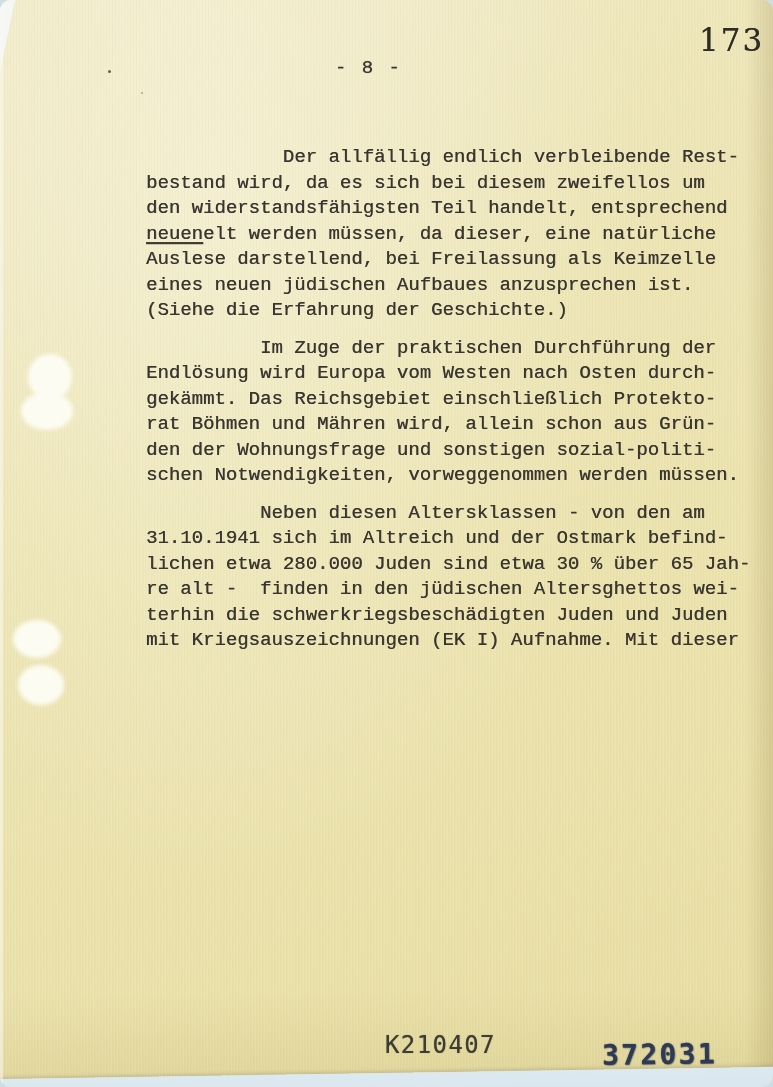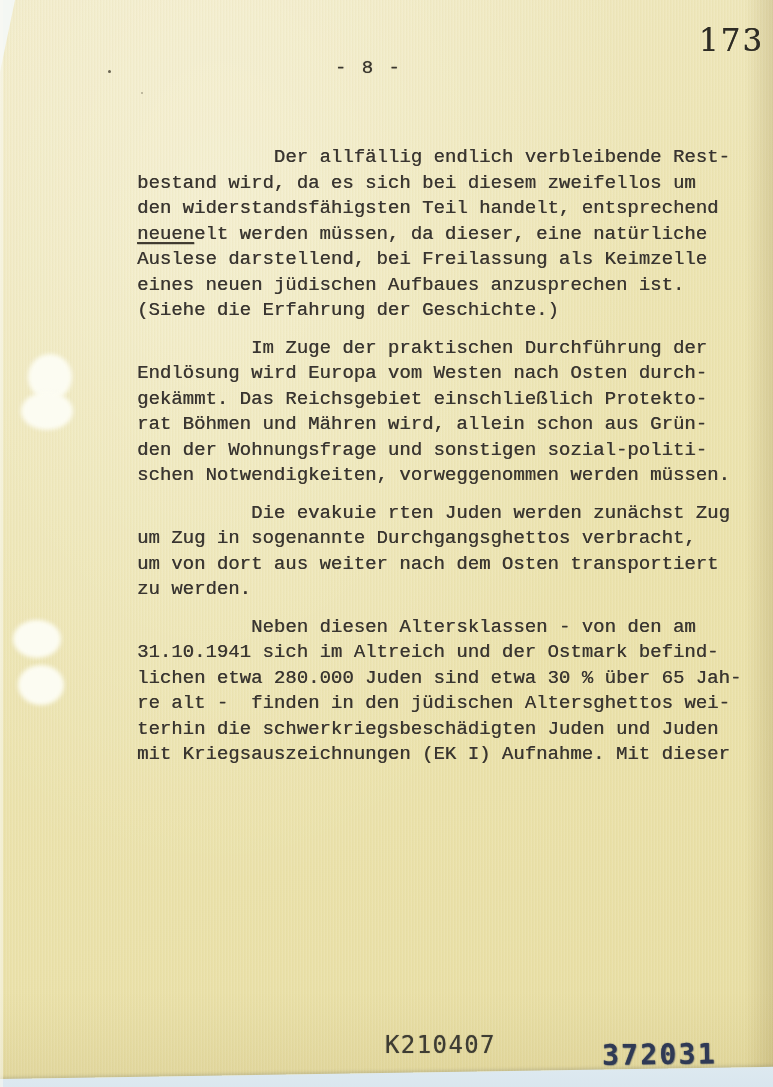--- a/index.html
+++ b/index.html
@@ -6,20 +6,21 @@
     margin: 0;
     padding: 0;
     background: #cfdde6;
   }
   .canvas {
     position: relative;
     width: 773px;
     height: 1087px;
     overflow: hidden;
     font-family: "Liberation Mono", "DejaVu Sans Mono", monospace;
+    border-radius: 11px;
   }
   
   .paper {
     position: absolute;
     inset: 0;
     background:
       repeating-linear-gradient(90deg,
         rgba(255,255,255,0.09) 0px, rgba(255,255,255,0.09) 1px,
         rgba(190,175,110,0.05) 1px, rgba(190,175,110,0.05) 2px,
         rgba(255,255,255,0.0) 2px, rgba(255,255,255,0.0) 3px),
@@ -104,21 +105,21 @@
   .body-text {
     position: absolute;
     left: 137px; top: 145px;
     width: 625px;
     font-size: 19px;
     line-height: 25.5px;
     color: #383430;
     text-shadow: 0.4px 0.3px 0.6px rgba(50,46,38,0.75);
   }
   .para {
-    margin: 0 0 12px 0;
+    margin: 0 0 12px 9px;
     white-space: pre-wrap;
   }
   .underline {
     text-decoration: underline;
     text-decoration-thickness: 1.5px;
     text-underline-offset: 3px;
     text-decoration-color: rgba(60,54,44,0.9);
   }
   
   .stamp-frame {
@@ -170,24 +171,20 @@
 </span><span class="underline">neuen</span><span>elt werden müssen, da dieser, eine natürliche
 Auslese darstellend, bei Freilassung als Keimzelle
 eines neuen jüdischen Aufbaues anzusprechen ist.
 (Siehe die Erfahrung der Geschichte.)</span></p>
     <p class="para">          Im Zuge der praktischen Durchführung der
 Endlösung wird Europa vom Westen nach Osten durch-
 gekämmt. Das Reichsgebiet einschließlich Protekto-
 rat Böhmen und Mähren wird, allein schon aus Grün-
 den der Wohnungsfrage und sonstigen sozial-politi-
 schen Notwendigkeiten, vorweggenommen werden müssen.</p>
-    <p class="para">          Die evakuie rten Juden werden zunächst Zug
-um Zug in sogenannte Durchgangsghettos verbracht,
-um von dort aus weiter nach dem Osten transportiert
-zu werden.</p>
     <p class="para">          Neben diesen Altersklassen - von den am
 31.10.1941 sich im Altreich und der Ostmark befind-
 lichen etwa 280.000 Juden sind etwa 30 % über 65 Jah-
 re alt -  finden in den jüdischen Altersghettos wei-
 terhin die schwerkriegsbeschädigten Juden und Juden
 mit Kriegsauszeichnungen (EK I) Aufnahme. Mit dieser</p>
   </div>
 
   <div class="stamp-frame">K210407</div>
   <div class="stamp-serial">372031</div>

